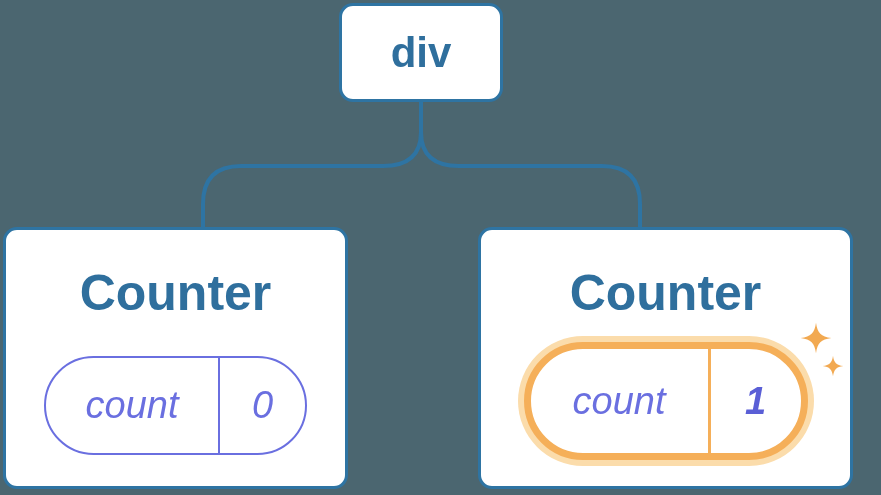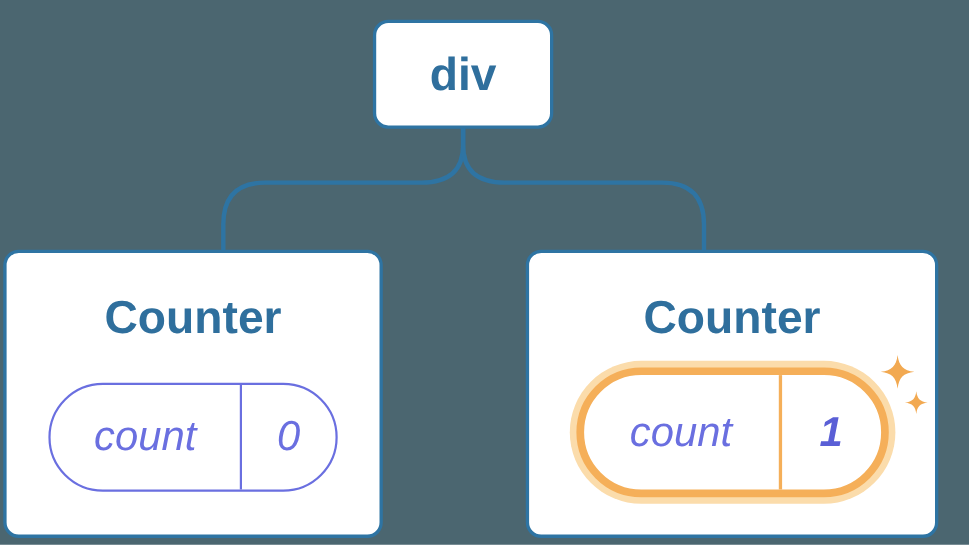--- a/index.html
+++ b/index.html
@@ -10,35 +10,35 @@
   html,body{margin:0;padding:0;}
   body{font-family:"Liberation Sans","DejaVu Sans",sans-serif;}
   #stage{
     position:relative;width:881px;height:495px;background:var(--bg);
     overflow:hidden;
   }
   #connector{position:absolute;left:0;top:0;width:881px;height:495px;}
   #connector path{stroke:var(--line);stroke-width:4;fill:none;stroke-linecap:round;}
 
   .root-node{
-    position:absolute;left:339px;top:18px;width:164px;height:99px;
+    position:absolute;left:339px;top:3px;width:164px;height:99px;
     background:var(--card-bg);border:3px solid var(--line);border-radius:14px;
     box-sizing:border-box;display:flex;align-items:center;justify-content:center;
     font-size:42px;font-weight:600;color:var(--node-text);
   }
 
   .card{
     position:absolute;top:227px;height:262px;background:var(--card-bg);
     border:3px solid var(--line);border-radius:14px;box-sizing:border-box;
     display:flex;flex-direction:column;align-items:center;
   }
   .card.left{left:3px;width:345px;}
   .card.right{left:478px;width:375px;position:absolute;}
   .card-title{
-    margin-top:38px;font-size:42px;line-height:1;font-weight:600;
+    margin-top:38px;font-size:50px;line-height:1;font-weight:600;
     color:var(--node-text);
   }
 
   .pill{
     display:flex;align-items:stretch;box-sizing:border-box;
     border-radius:70px;background:var(--card-bg);font-style:italic;
   }
   .pill.plain{
     margin-top:38px;width:263px;height:99px;border:2px solid var(--purple);
   }

